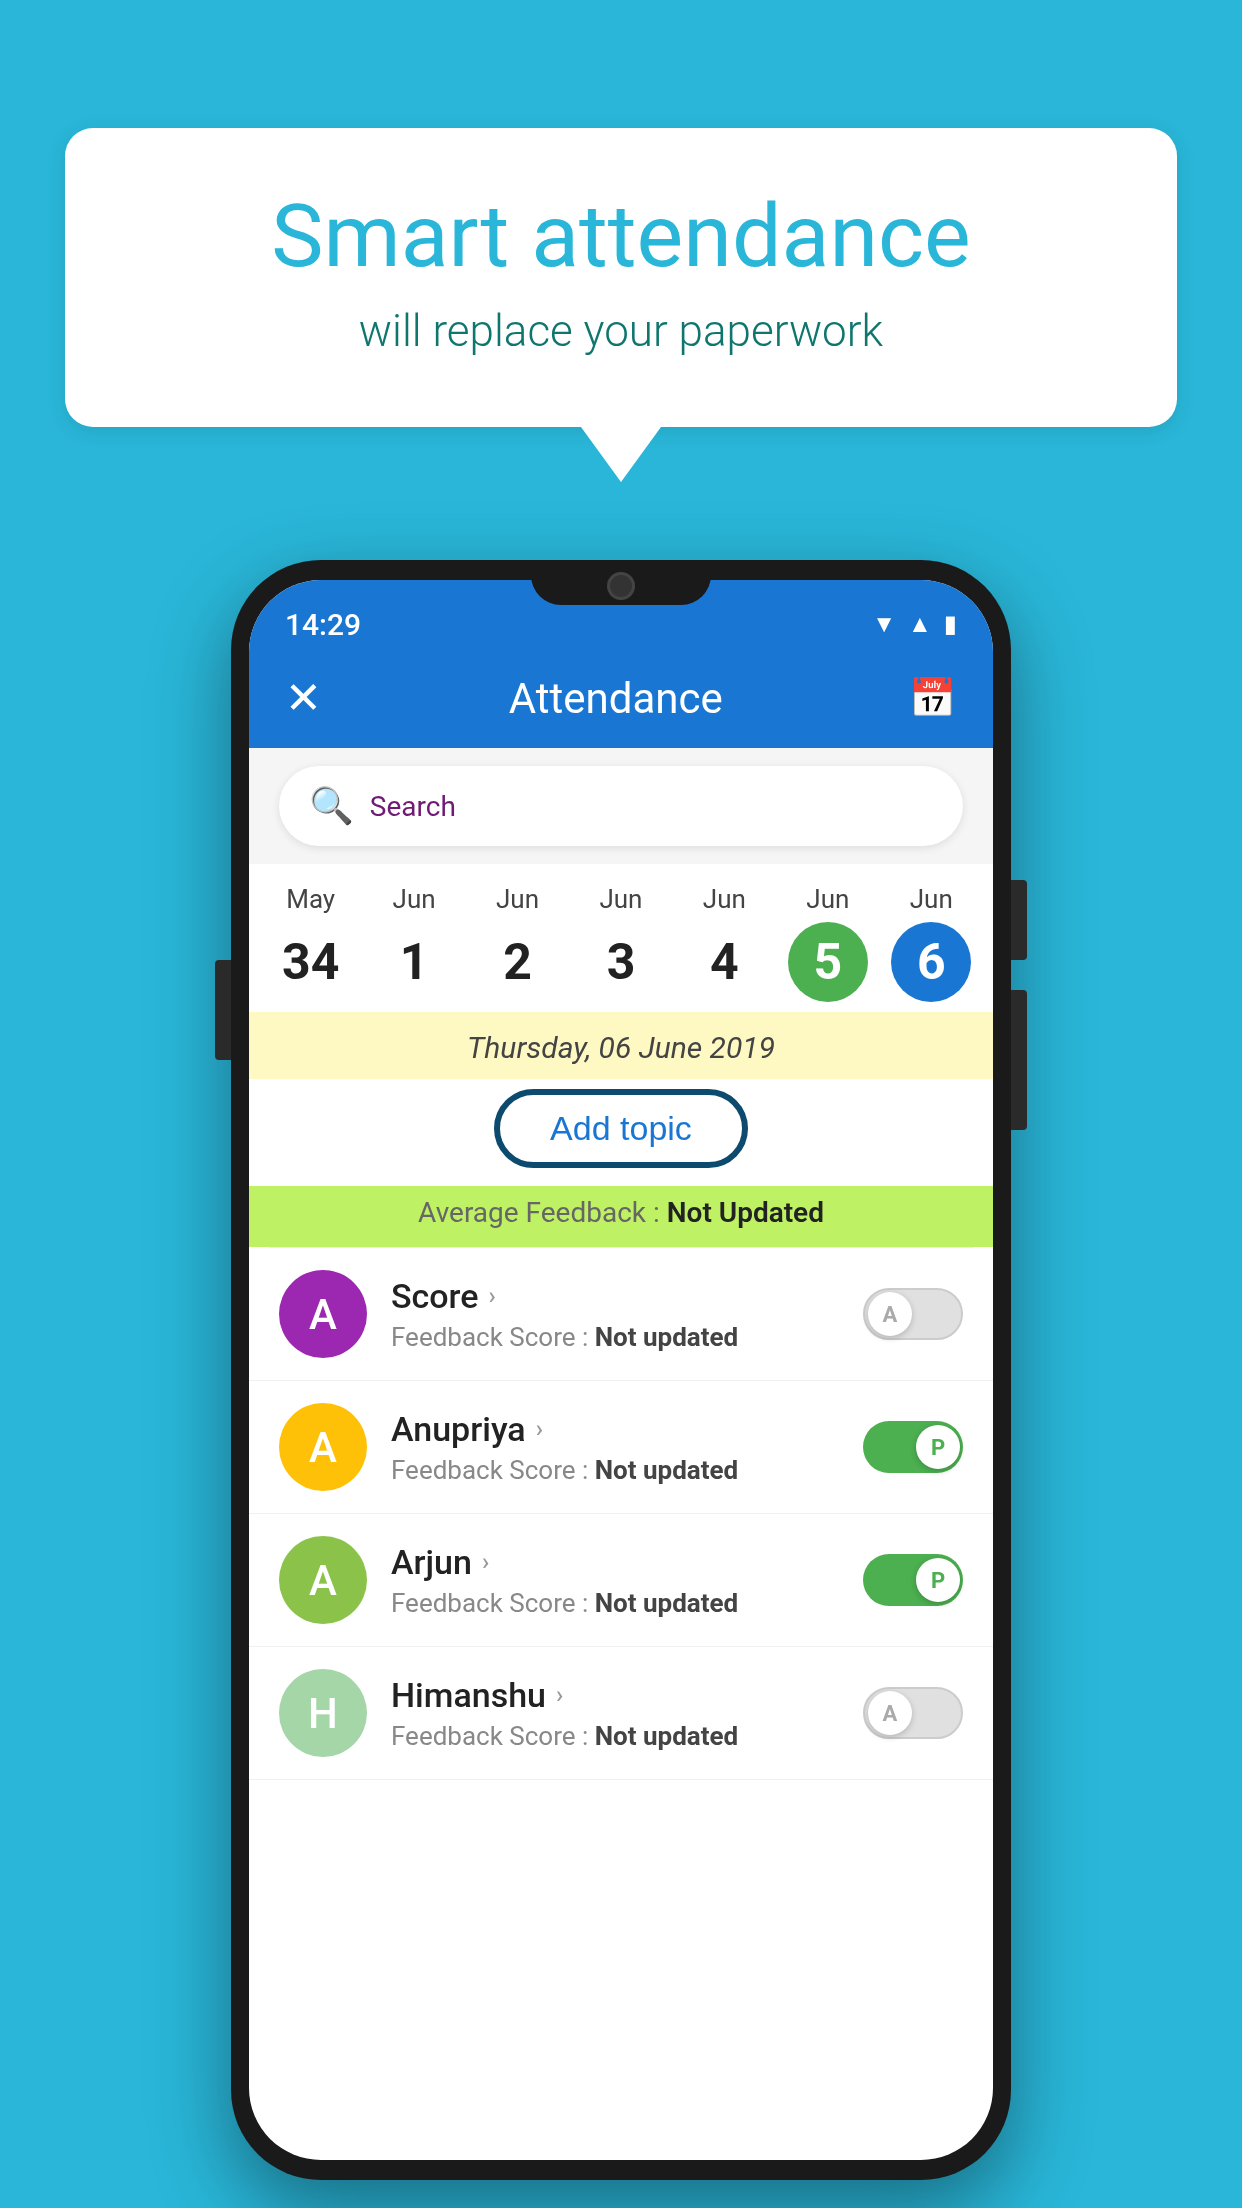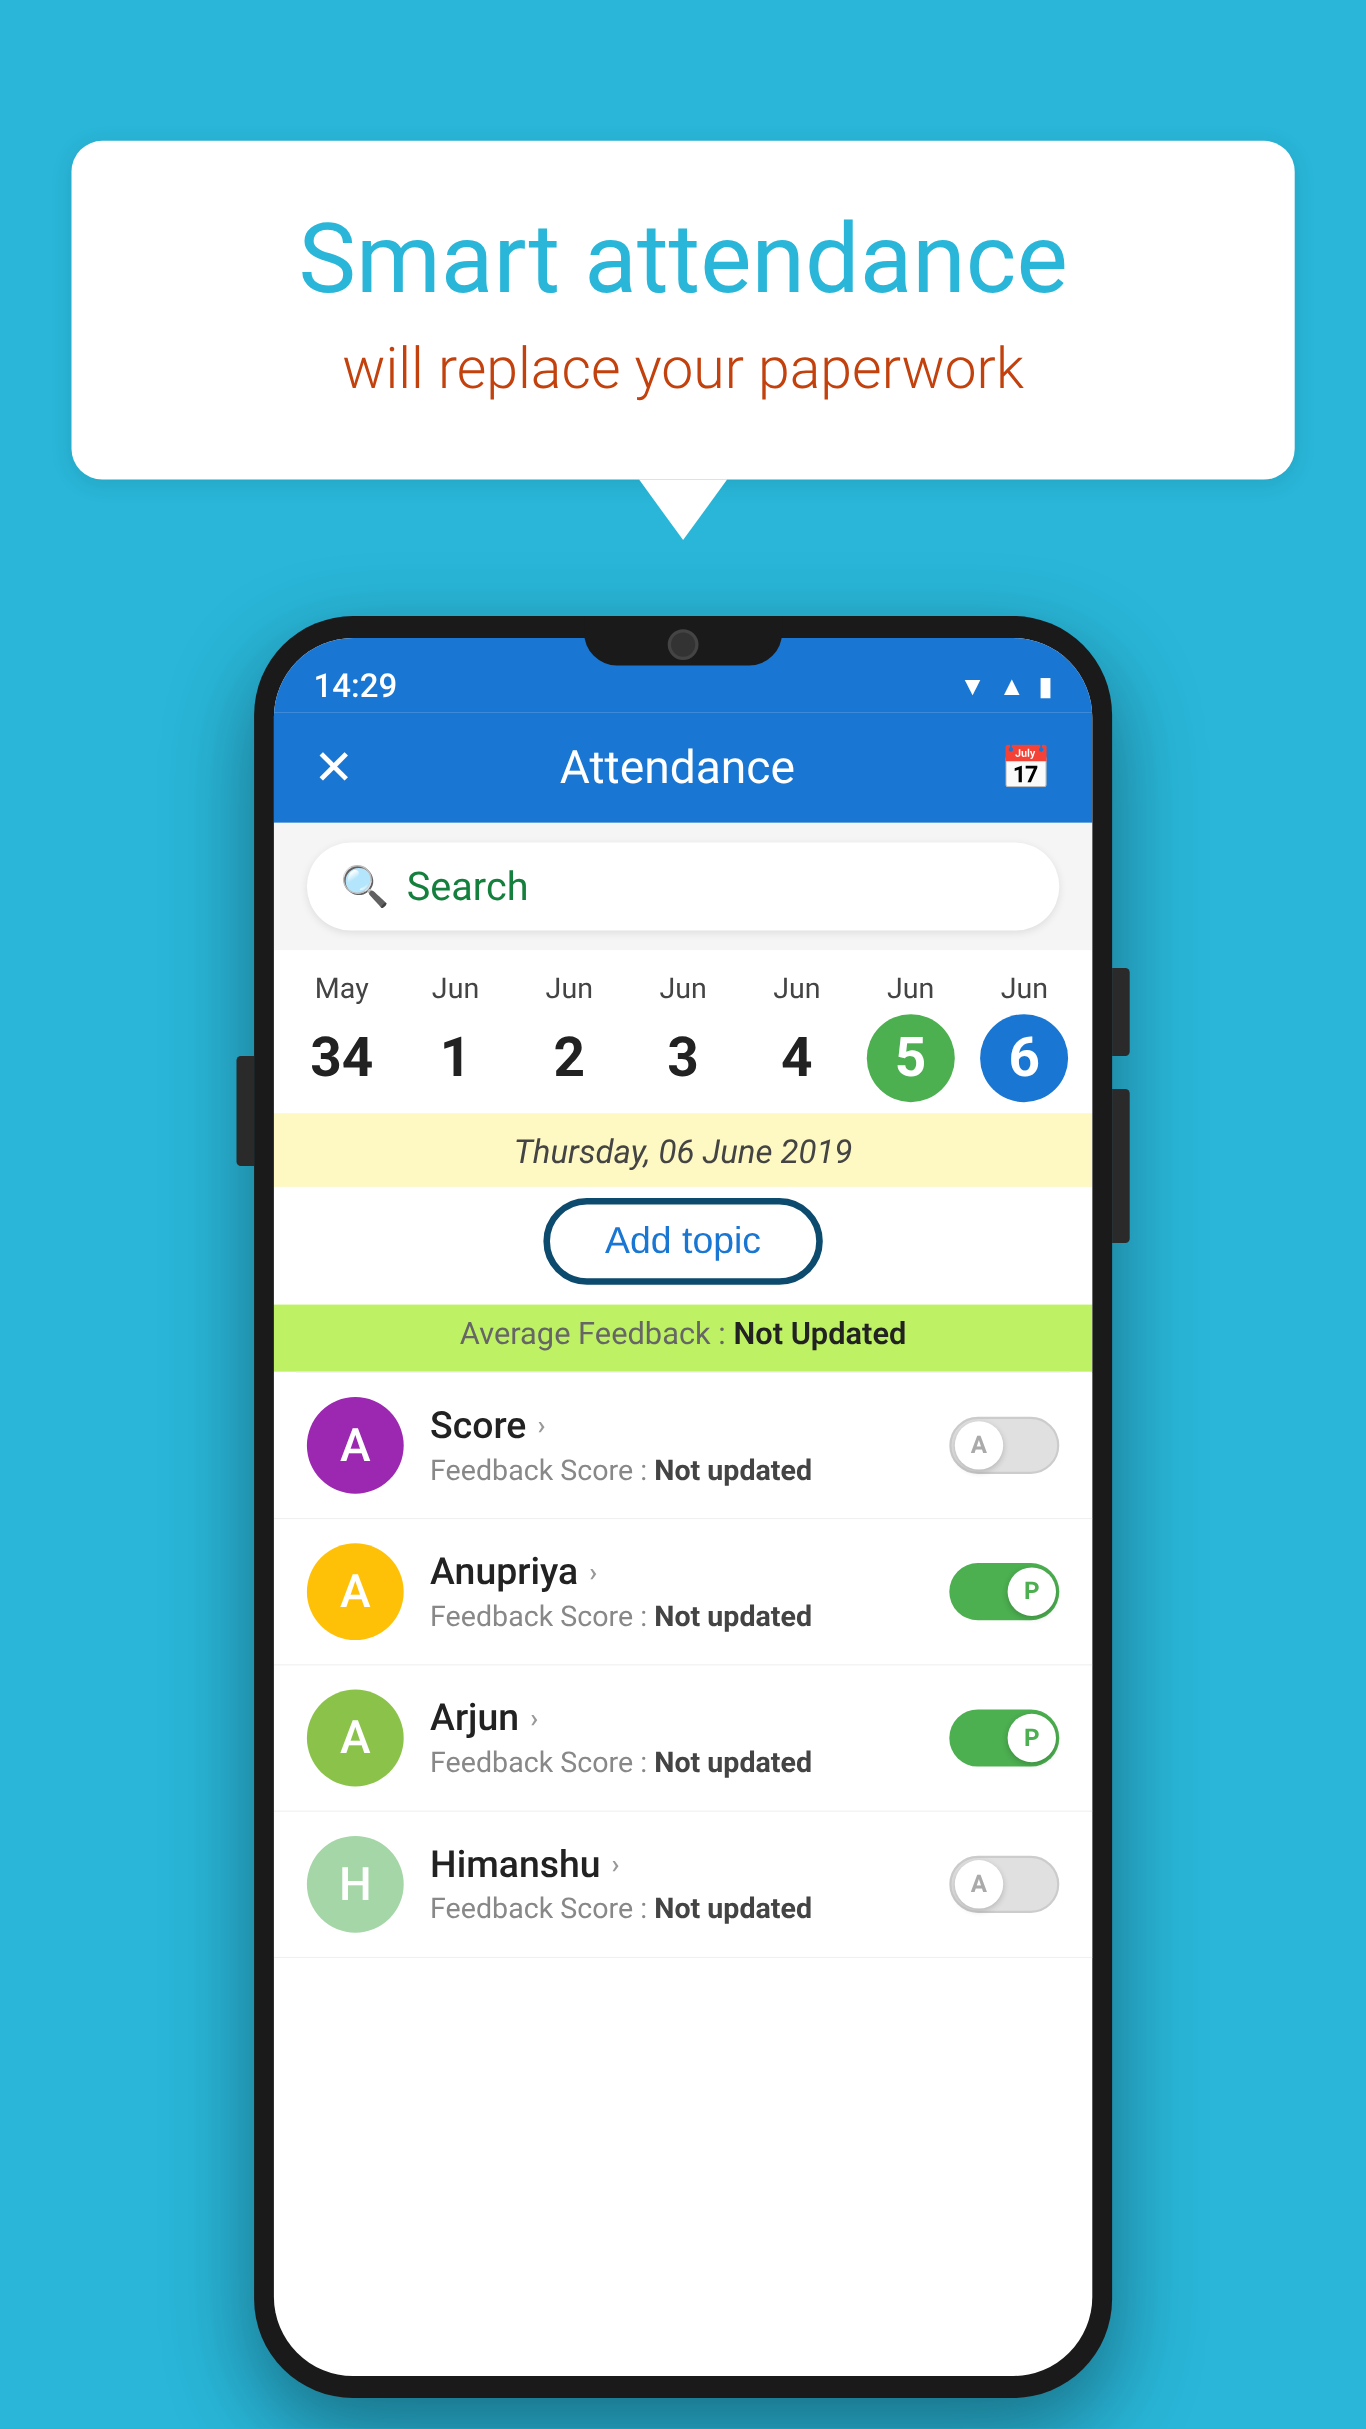--- a/index.html
+++ b/index.html
@@ -35,22 +35,22 @@
 
     .speech-bubble-title {
       font-size: 88px;
       color: #29b6d8;
       font-weight: 400;
       margin-bottom: 20px;
       line-height: 1.1;
     }
 
     .speech-bubble-subtitle {
-      font-size: 52px;
-      color: #c2410c;
+      font-size: 44px;
+      color: #0f766e;
       font-weight: 300;
     }
 
     .speech-bubble-tail {
       width: 0;
       height: 0;
       border-left: 40px solid transparent;
       border-right: 40px solid transparent;
       border-top: 55px solid white;
       margin-top: 0;
@@ -186,22 +186,22 @@
       gap: 16px;
       box-shadow: 0 2px 8px rgba(0,0,0,0.1);
     }
 
     .search-icon {
       color: #999;
       font-size: 36px;
     }
 
     .search-input-text {
-      color: #15803d;
-      font-size: 36px;
+      color: #701a75;
+      font-size: 28px;
     }
 
     
     .calendar-strip {
       padding: 20px 10px 10px;
       display: flex;
       justify-content: space-around;
       background: white;
     }
 

